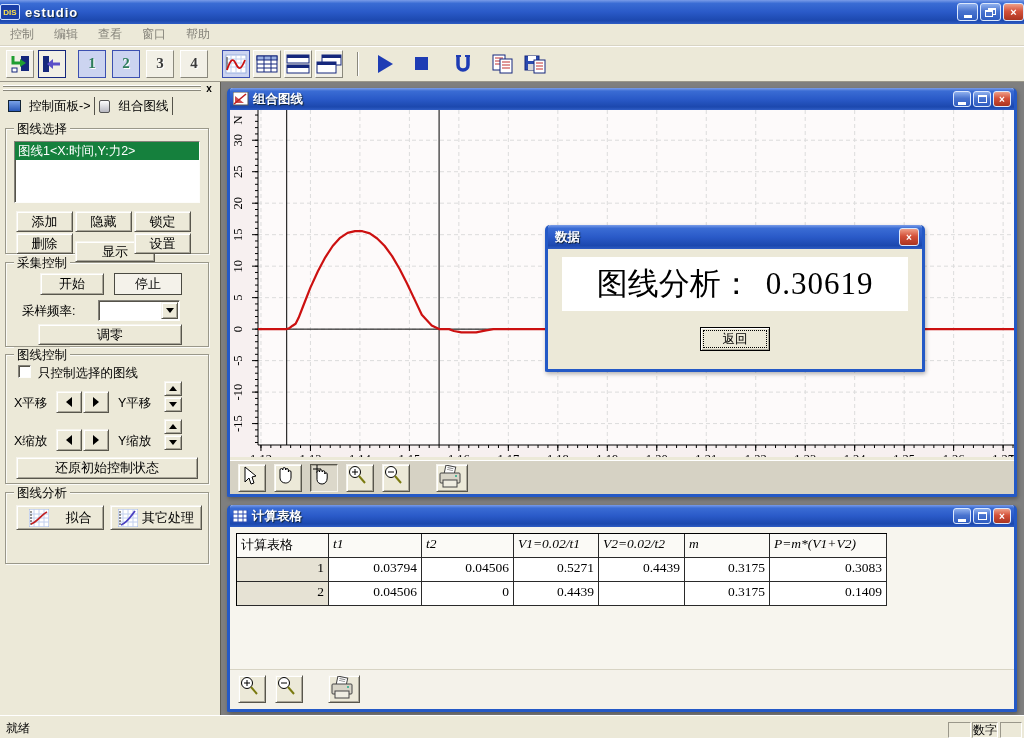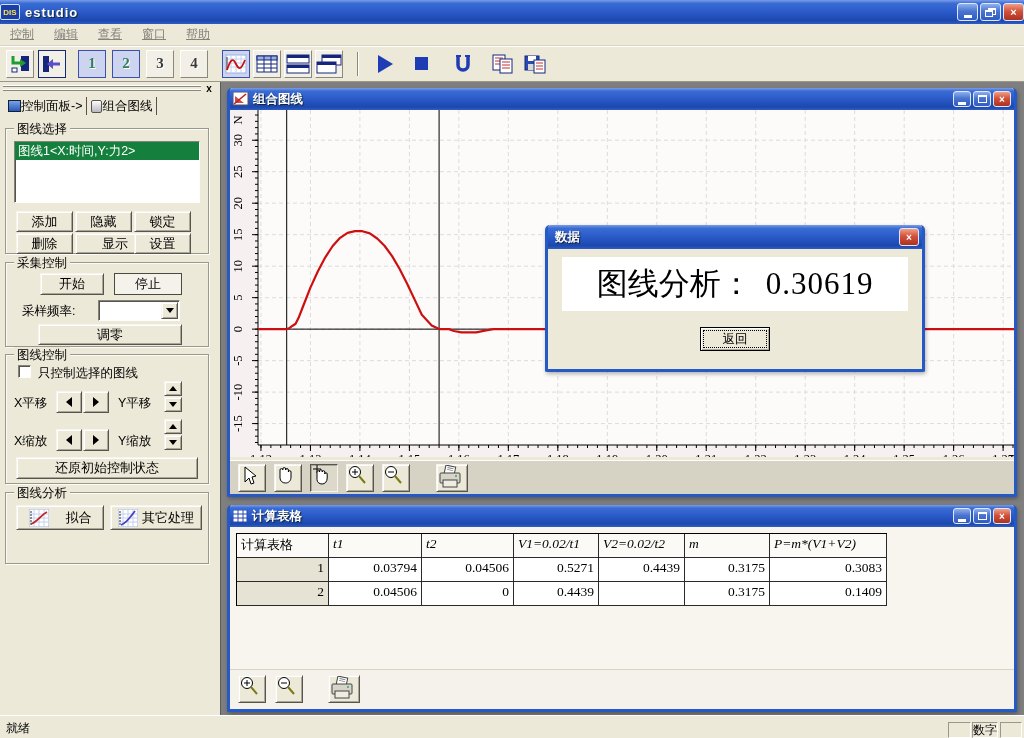--- a/index.html
+++ b/index.html
@@ -32,21 +32,21 @@
   .cap.close { background:linear-gradient(180deg,#efa088 0%,#d4513a 45%,#aa3420 100%); }
   .glyph-min { width:8px; height:3px; background:#fff; margin-top:8px; }
   .glyph-max { width:9px; height:8px; border:1px solid #fff; border-top-width:2px; }
   .glyph-restore { position:relative; width:11px; height:9px; }
   .glyph-restore i { position:absolute; border:1px solid #fff; border-top-width:2px; width:8px; height:7px; display:block; }
   .glyph-restore i:nth-child(1){ right:0; top:0; } .glyph-restore i:nth-child(2){ left:0; bottom:0; background:#4a74cf; }
 
   
   .menubar { position:absolute; left:0; top:24px; width:1024px; height:22px; background:#ECE9D8;
     border-bottom:1px solid #d8d4c4; display:flex; align-items:center; }
-  .menu-item { padding:2px 10px; color:#85837a;text-decoration:underline; }
+  .menu-item { padding:2px 10px; color:#85837a; }
   .toolbar { position:absolute; left:0; top:46px; width:1024px; height:36px; background:#ECE9D8;
     border-bottom:1px solid #9a978a; box-shadow:inset 0 1px 0 #fff; display:flex; align-items:center; }
   .tbtn { height:28px; min-width:28px; display:flex; align-items:center; justify-content:center;
     background:transparent; border:1px solid transparent; }
   .tbtn.raised { border-color:#fff #8a887c #8a887c #fff; background:#F2F0E6; }
   .tbtn.toggled { border:1px solid #3c50b0; background:#ccd4f0; }
   .tbtn .digit { font-size:15px; font-weight:bold; font-family:"Liberation Serif",serif; }
   .digit.green { color:#2e7d5b; text-shadow:1px 1px 0 #fff; }
   .digit.dark { color:#3a3a3a; text-shadow:1px 1px 0 #fff; }
   .tsep { width:2px; height:24px; border-left:1px solid #8a887c; border-right:1px solid #fff; margin:0 6px; }
@@ -55,21 +55,21 @@
   .workspace { position:absolute; left:0; top:82px; width:1024px; height:633px; background:#7f7f7f; }
 
   
   .sidebar { position:absolute; left:0; top:0; width:221px; height:633px; background:#ECE9D8;
     border-right:1px solid #5e5c52; }
   .grip { position:absolute; left:3px; top:3px; width:198px; height:2px;
     border-top:1px solid #fff; border-bottom:1px solid #8a887c; }
   .sb-close { position:absolute; right:4px; top:1px; width:14px; height:13px; text-align:center;
     font-weight:bold; font-size:10px; line-height:12px; }
   .sb-tabs { position:absolute; left:4px; top:13px; height:22px; display:flex; align-items:center; }
-  .sb-tab { display:flex; align-items:center; gap:0; padding:0 4px; font-size:12.5px; }
+  .sb-tab { display:flex; align-items:center; gap:8px; padding:0 4px; font-size:12.5px; }
   .tab-sep { width:1px; height:18px; background:#55534a; }
   .icon-bluebox { width:13px; height:12px; background:linear-gradient(180deg,#7aa2e8,#2a58b8); border:1px solid #123; }
   .icon-graybox { width:11px; height:13px; background:linear-gradient(180deg,#fdfdfd,#b8b8c0); border:1px solid #555; border-radius:2px; }
   .grp { position:absolute; border:1px solid #9a988a; box-shadow:1px 1px 0 rgba(255,255,255,.8), inset 1px 1px 0 rgba(255,255,255,.8); }
   .grp-label { position:absolute; top:-8px; left:8px; background:#ECE9D8; padding:0 3px; font-size:12.5px; }
   .sb-btn { position:absolute; font-size:13px; display:flex; align-items:center; justify-content:center; }
   .listbox { position:absolute; left:8px; top:12px; width:186px; height:62px; }
   .list-sel { height:18px; background:#15803d; color:#fff; padding:1px 3px; font-size:12.5px; white-space:nowrap; }
   .flatbtn { background:#f4f2ea; border:1px solid #4a4a42; display:flex; align-items:center; justify-content:center; }
   .combo-field { position:absolute; width:82px; height:21px; }
@@ -267,21 +267,21 @@
 
     <div class="grp" style="left:5px; top:46px; width:204px; height:126px">
       <span class="grp-label">图线选择</span>
       <div class="listbox sunken">
         <div class="list-sel">图线1&lt;X:时间,Y:力2&gt;</div>
       </div>
       <div class="sb-btn b3d" style="left:10px; top:82px; width:57px; height:21px">添加</div>
       <div class="sb-btn b3d" style="left:69px; top:82px; width:57px; height:21px">隐藏</div>
       <div class="sb-btn b3d" style="left:128px; top:82px; width:57px; height:21px">锁定</div>
       <div class="sb-btn b3d" style="left:10px; top:104px; width:57px; height:21px">删除</div>
-      <div class="sb-btn b3d" style="left:69px; top:104px; width:80px; height:21px">显示</div>
+      <div class="sb-btn b3d" style="left:69px; top:112px; width:80px; height:21px">显示</div>
       <div class="sb-btn b3d" style="left:128px; top:104px; width:57px; height:21px">设置</div>
     </div>
 
     <div class="grp" style="left:5px; top:180px; width:204px; height:85px">
       <span class="grp-label">采集控制</span>
       <div class="sb-btn b3d" style="left:34px; top:10px; width:64px; height:22px">开始</div>
       <div class="sb-btn flatbtn" style="left:108px; top:10px; width:68px; height:22px">停止</div>
       <span class="sb-lbl" style="left:16px; top:40px">采样频率:</span>
       <div class="combo-field sunken" style="left:92px; top:37px">
         <div class="combo-btn b3d">

